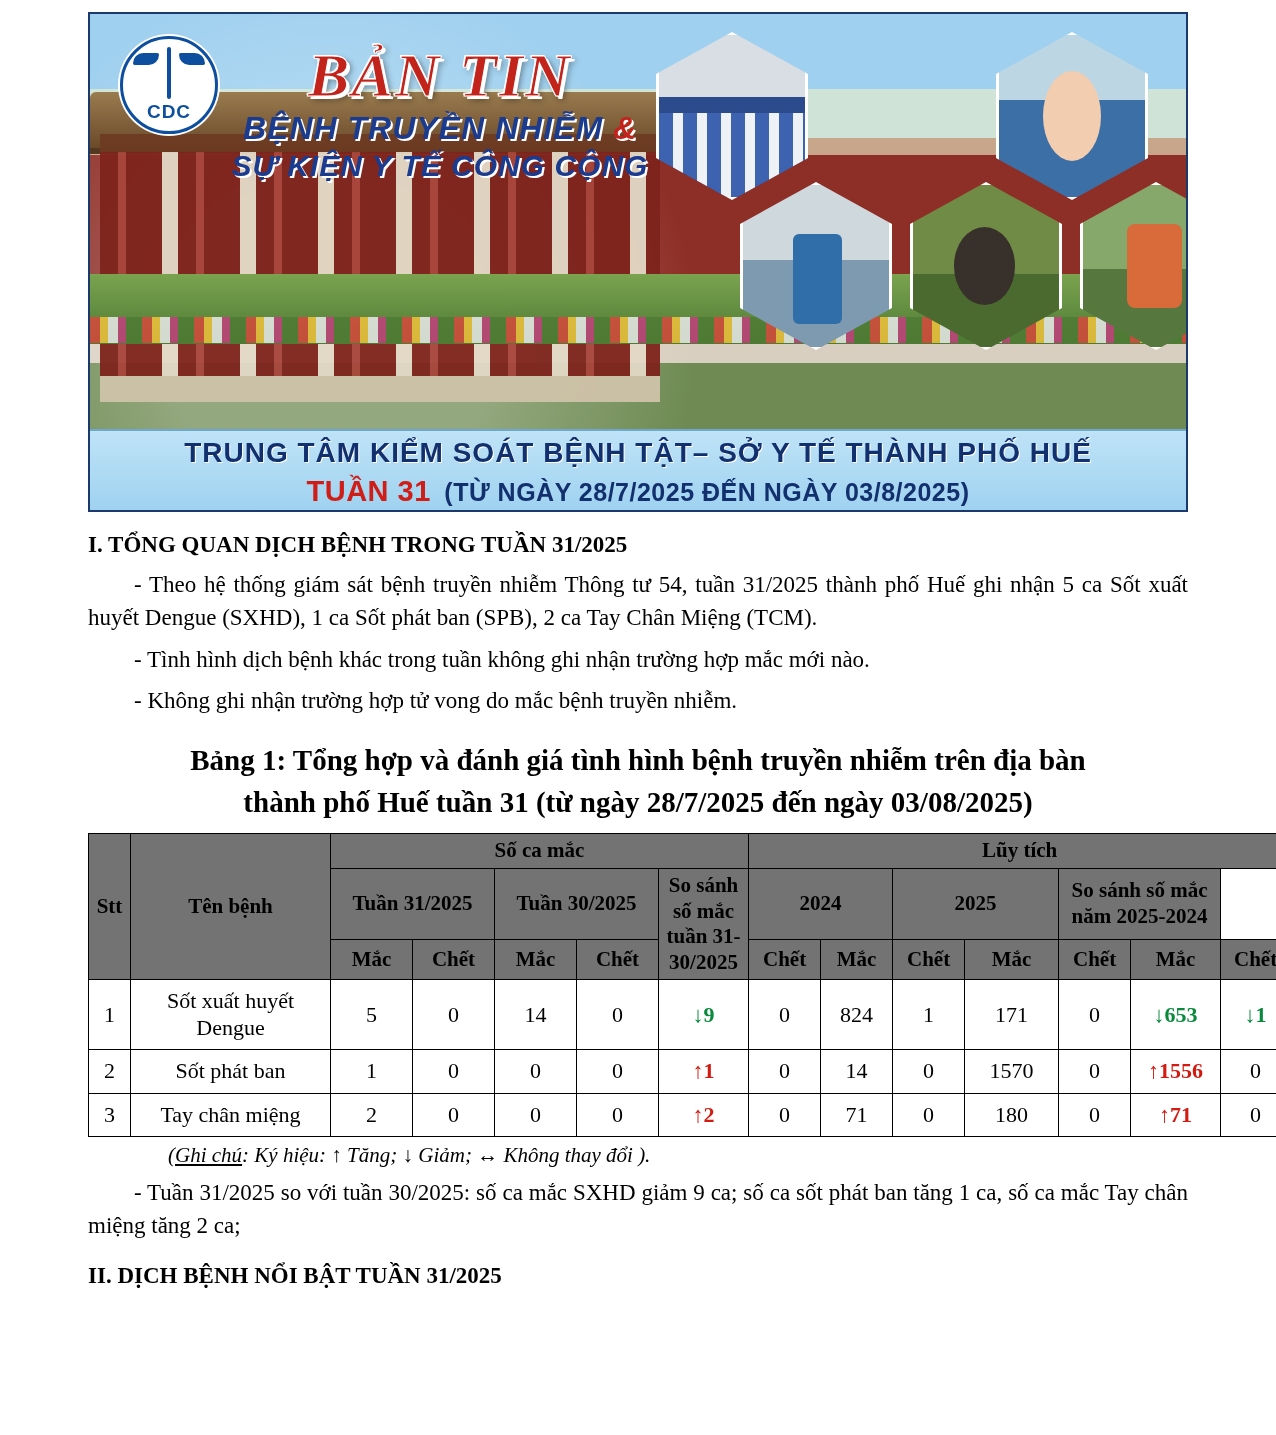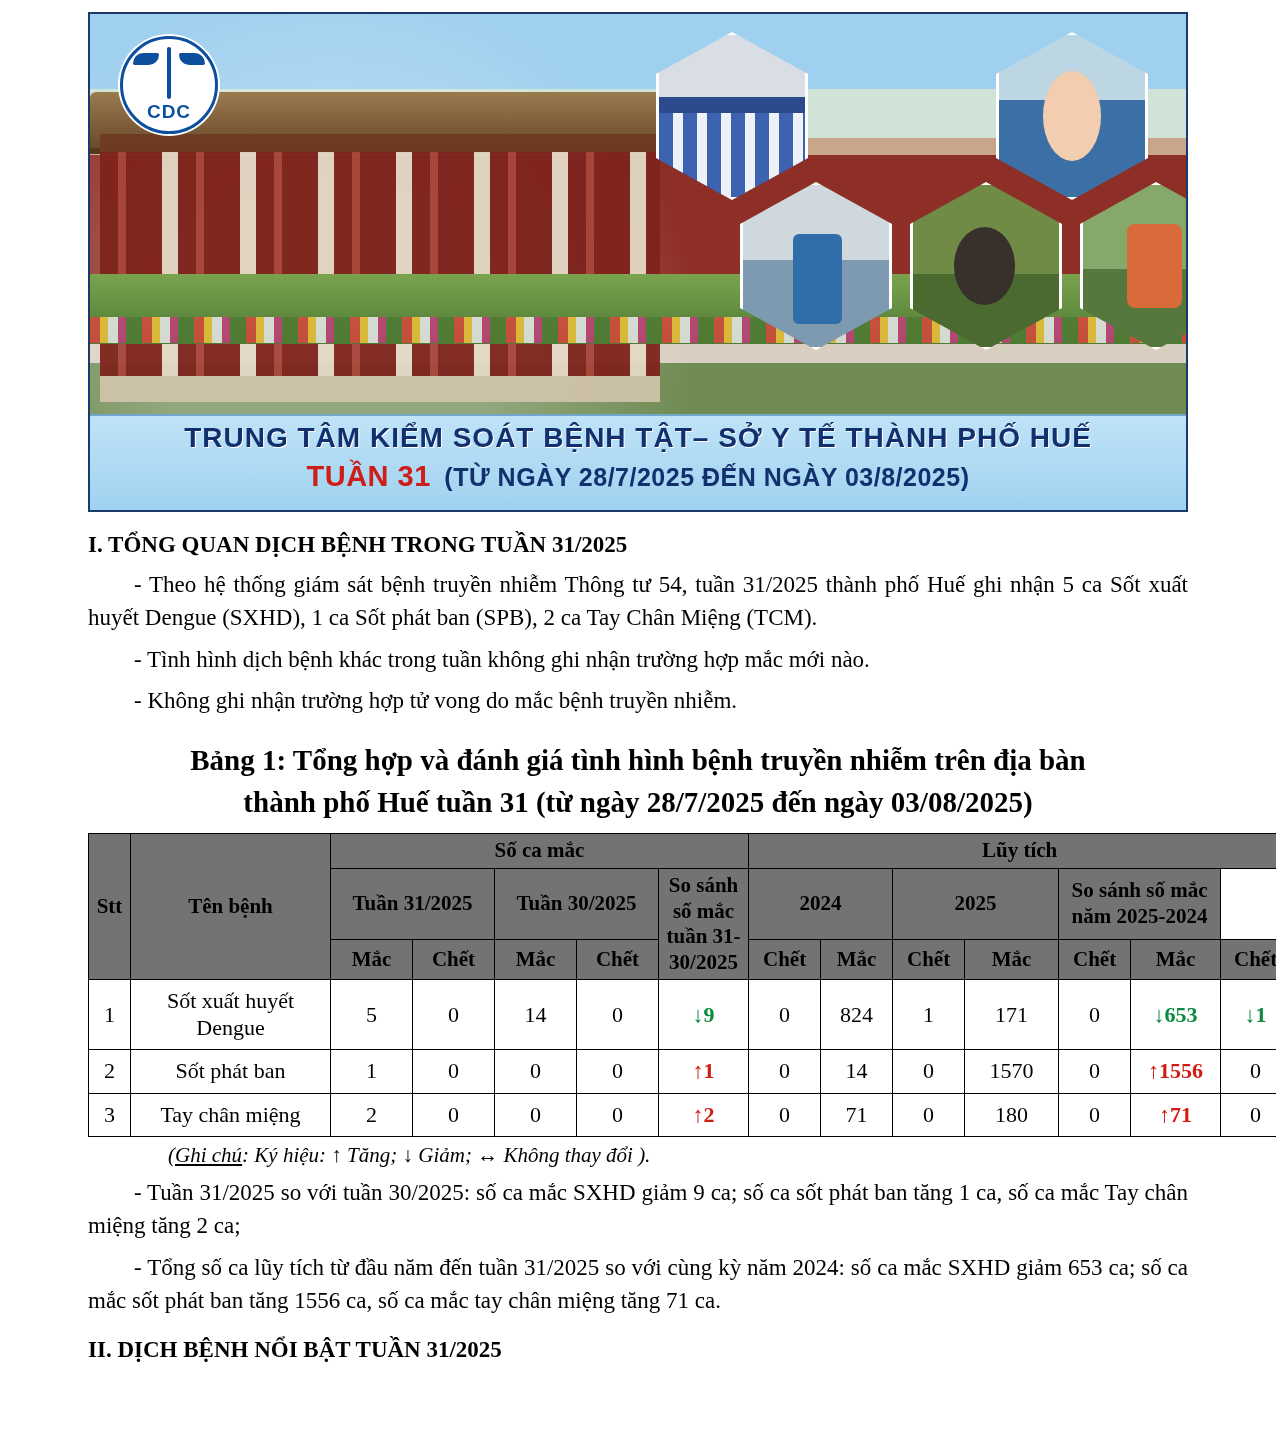--- a/index.html
+++ b/index.html
@@ -173,21 +173,21 @@
     font-style: italic;
     font-size: 30px;
     color: #1b3b8f;
     text-shadow: 2px 2px 0 #ffffff;
     letter-spacing: 1px;
   }
 
   .banner-footer {
     position: absolute;
     left: 0; right: 0; bottom: 0;
-    height: 96px;
+    height: 81px;
     background: linear-gradient(#bfe3f7, #9fd2f0);
     border-top: 2px solid #6fa8cc;
     text-align: center;
     padding-top: 6px;
     box-sizing: border-box;
   }
   .bf-line1 {
     font-family: "Liberation Sans", sans-serif;
     font-weight: bold;
     font-size: 28px;
@@ -291,20 +291,28 @@
 
     </div>
 
     <div class="logo">
       <div class="snake"></div>
       <div class="wing-l"></div>
       <div class="wing-r"></div>
       <div class="cdc-text">CDC</div>
     </div>
 
+    <div class="banner-title-wrap">
+      <div class="ban-tin">BẢN TIN</div>
+      <div class="ban-sub1">
+        <span>BỆNH TRUYỀN NHIỄM</span>
+        <span class="amp">&amp;</span>
+      </div>
+      <div class="ban-sub2">SỰ KIỆN Y TẾ CÔNG CỘNG</div>
+    </div>
 
     <div class="banner-footer">
       <div class="bf-line1">TRUNG TÂM KIỂM SOÁT BỆNH TẬT– SỞ Y TẾ THÀNH PHỐ HUẾ</div>
       <div class="bf-line2">
         <span class="week">TUẦN 31</span>
         <span>(TỪ NGÀY 28/7/2025 ĐẾN NGÀY 03/8/2025)</span>
       </div>
     </div>
   </div>
 
@@ -416,17 +424,16 @@
           <td>0</td>
         </tr>
       </tbody>
     </table>
 
     <p class="note">
       (<u>Ghi chú</u><span>:  Ký hiệu: ↑ Tăng; ↓ Giảm; ↔ Không thay đổi ).</span>
     </p>
 
     <p class="para">- Tuần 31/2025 so với tuần 30/2025: số ca mắc SXHD giảm 9 ca; số ca sốt phát ban tăng 1 ca, số ca mắc Tay chân miệng tăng 2 ca;</p>
-    <p class="para">- Tổng số ca lũy tích từ đầu năm đến tuần 31/2025 so với cùng kỳ năm 2024: số ca mắc SXHD giảm 653 ca; số ca mắc sốt phát ban tăng 1556 ca, số ca mắc tay chân miệng tăng 71 ca.</p>
 
     <h2 class="section">II. DỊCH BỆNH NỔI BẬT TUẦN 31/2025</h2>
   </div>
 </div>
 
 </body></html>

